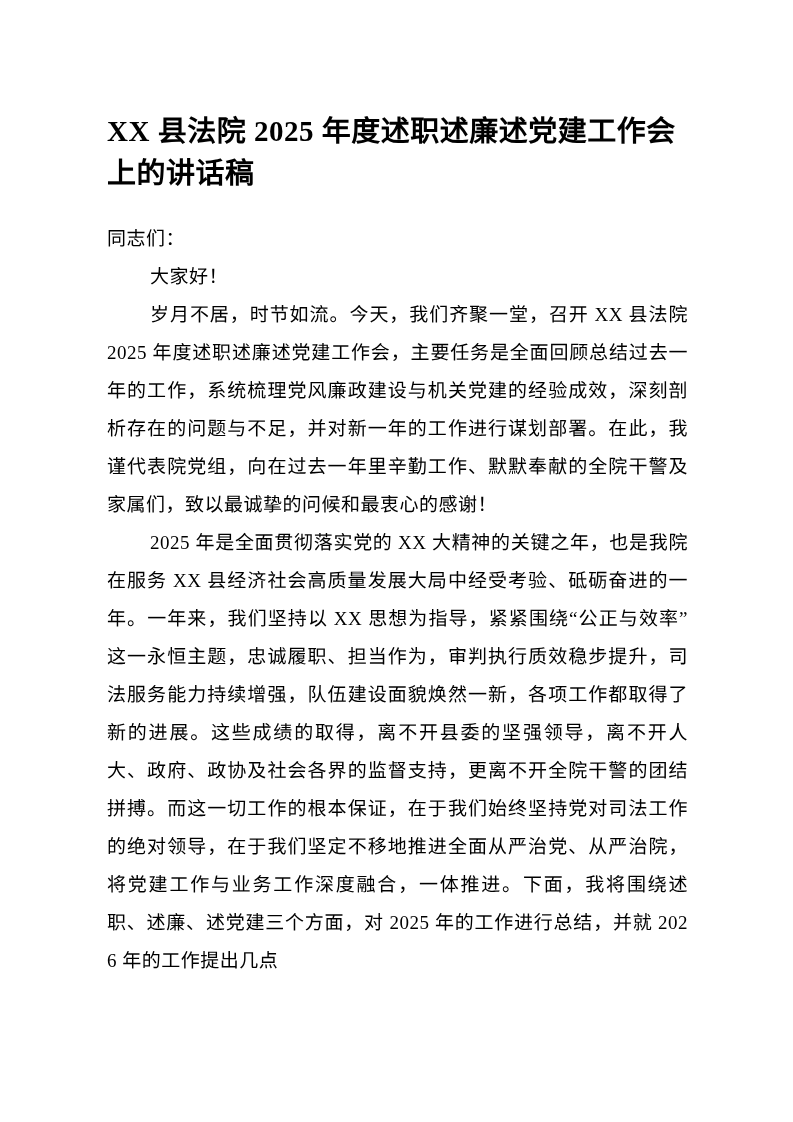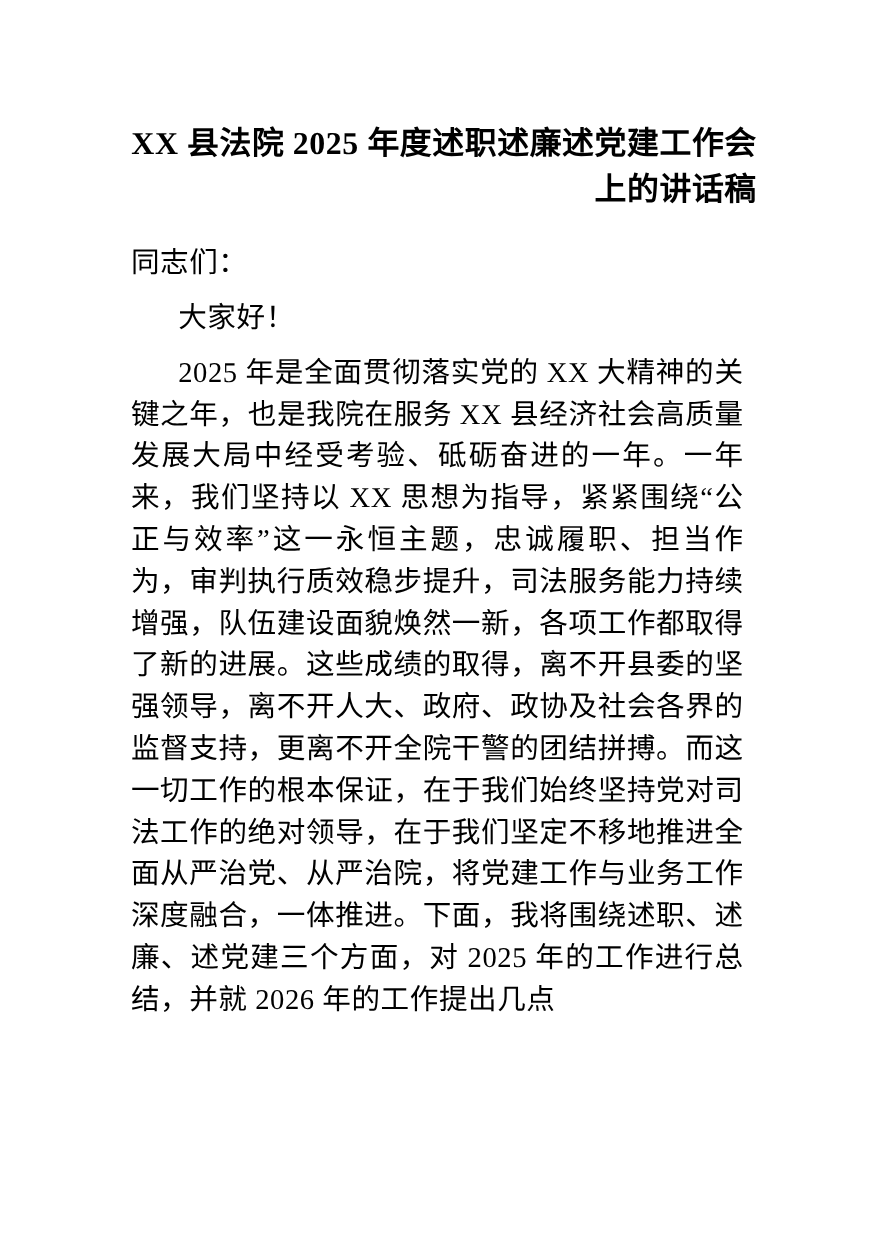--- a/index.html
+++ b/index.html
@@ -17,26 +17,26 @@
     padding: 110px 105px 0 107px;
     overflow: hidden;
     font-family: "Liberation Serif", "DejaVu Serif", serif;
     color: #000000;
   }
   .doc-title {
     margin: 0 0 26px 0;
     font-size: 29px;
     line-height: 42px;
     font-weight: bold;
-    text-align: right;
+    text-align: left;
     letter-spacing: 0.5px;
   }
   .doc-body p {
-    margin: 12px;
-    font-size: 26px;
+    margin: 0;
+    font-size: 19px;
     line-height: 38px;
     text-align: justify;
     text-justify: inter-ideograph;
     letter-spacing: 0.5px;
     word-break: break-all;
   }
   .doc-body p.indented {
     text-indent: 43px;
     font-family: Liberation Serif, serif;
   }
@@ -45,16 +45,17 @@
 <body>
 
 <div class="page">
   <h1 class="doc-title">XX 县法院 2025 年度述职述廉述党建工作会上的讲话稿</h1>
 
   <div class="doc-body">
     <p>同志们：</p>
 
     <p class="indented">大家好！</p>
 
+    <p class="indented">岁月不居，时节如流。今天，我们齐聚一堂，召开 XX 县法院 2025 年度述职述廉述党建工作会，主要任务是全面回顾总结过去一年的工作，系统梳理党风廉政建设与机关党建的经验成效，深刻剖析存在的问题与不足，并对新一年的工作进行谋划部署。在此，我谨代表院党组，向在过去一年里辛勤工作、默默奉献的全院干警及家属们，致以最诚挚的问候和最衷心的感谢！</p>
 
     <p class="indented">2025 年是全面贯彻落实党的 XX 大精神的关键之年，也是我院在服务 XX 县经济社会高质量发展大局中经受考验、砥砺奋进的一年。一年来，我们坚持以 XX 思想为指导，紧紧围绕“公正与效率”这一永恒主题，忠诚履职、担当作为，审判执行质效稳步提升，司法服务能力持续增强，队伍建设面貌焕然一新，各项工作都取得了新的进展。这些成绩的取得，离不开县委的坚强领导，离不开人大、政府、政协及社会各界的监督支持，更离不开全院干警的团结拼搏。而这一切工作的根本保证，在于我们始终坚持党对司法工作的绝对领导，在于我们坚定不移地推进全面从严治党、从严治院，将党建工作与业务工作深度融合，一体推进。下面，我将围绕述职、述廉、述党建三个方面，对 2025 年的工作进行总结，并就 2026 年的工作提出几点</p>
   </div>
 </div>
 
 </body></html>

